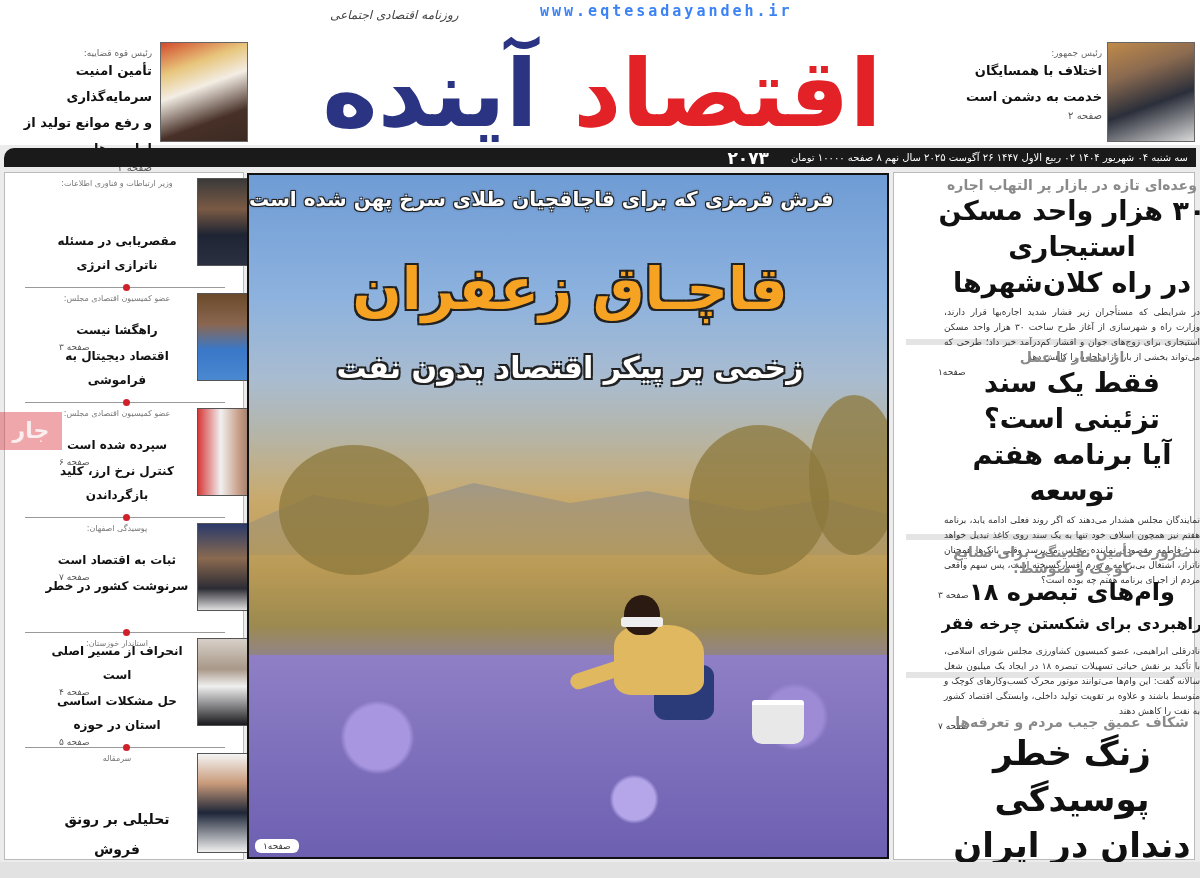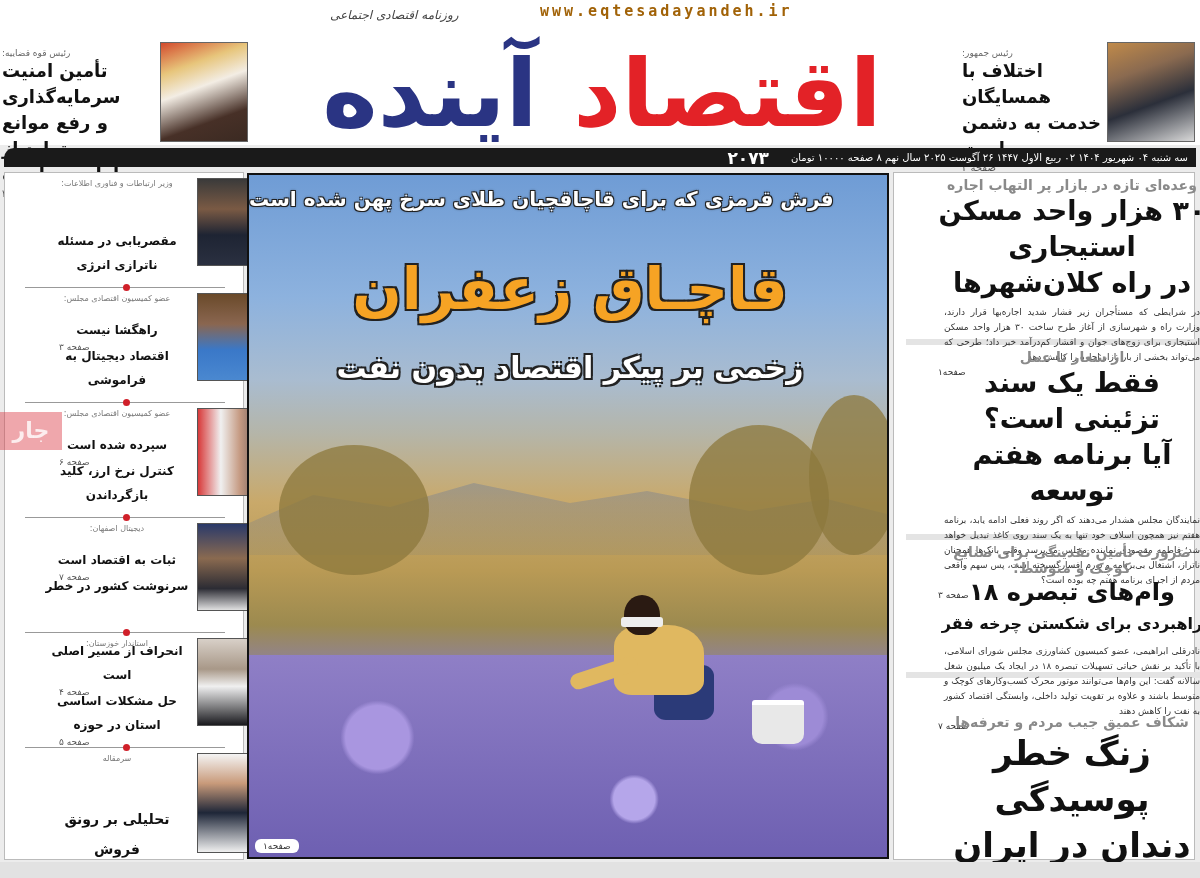--- a/index.html
+++ b/index.html
@@ -10,21 +10,21 @@
     direction: rtl;
     position: relative;
   }
   .masthead {
     position: absolute; left: 0; top: 0; width: 1200px; height: 145px;
     background: #fff;
   }
   .url {
     position: absolute; left: 540px; top: 2px;
     direction: ltr; font-family: "DejaVu Sans Mono", monospace;
-    font-weight: bold; font-size: 15px; letter-spacing: 3px; color: #a16207;
+    font-weight: bold; font-size: 15px; letter-spacing: 3px; color: #3b82f6;
   }
   .tagline {
     position: absolute; left: 330px; top: 8px; font-size: 12px; color: #444;
     font-family: "DejaVu Serif", serif; font-style: italic;
   }
   .logo {
     position: absolute; left: 310px; top: 20px; width: 595px; height: 125px;
     display: flex; direction: ltr;
   }
   .logo-blue {
@@ -40,25 +40,25 @@
   .teaser {
     position: absolute; top: 40px; height: 100px;
   }
   .teaser.right { left: 955px; width: 245px; }
   .teaser.left { left: 0; width: 250px; }
   .teaser .photo {
     position: absolute; top: 2px; width: 88px; height: 100px; border: 1px solid #666;
   }
   .teaser.right .photo { right: 5px; background: linear-gradient(160deg,#c08a4a 0%,#8a6a50 30%,#2b2f3a 60%,#d9d9d9 100%); }
   .teaser.left .photo { right: 2px; background: linear-gradient(160deg,#d34b2d 0%,#e7c57b 25%,#f3ede4 45%,#473027 75%,#3b2a22 100%); }
-  .teaser .txt { position: absolute; top: 8px; text-align: left; }
+  .teaser .txt { position: absolute; top: 8px; text-align: right; }
   .teaser.right .txt { right: 98px; width: 140px; margin-left: 28px; }
   .teaser.left .txt { right: 98px; width: 150px; }
   .kicker { font-size: 9px; color: #666; }
-  .teaser .head { font-size: 18px; font-weight: bold; color: #111; line-height: 26px; }
+  .teaser .head { font-size: 13px; font-weight: bold; color: #111; line-height: 26px; }
   .pageref { font-size: 10px; color: #555; }
   .datebar {
     position: absolute; left: 4px; top: 148px; width: 1192px; height: 19px;
     background: #1a1a1a; border-radius: 10px 0 0 0; color: #fff;
     display: flex; align-items: center;
   }
   .datebar .datetext { font-size: 10px; margin-right: 8px; white-space: nowrap; }
   .datebar .issue { font-size: 17px; font-weight: bold; margin-right: 22px; letter-spacing: 1px; }
   
   .rightcol {
@@ -241,21 +241,21 @@
       <div class="lkicker">عضو کمیسیون اقتصادی مجلس:</div>
       <div class="lhead">کنترل نرخ ارز، کلید بازگرداندن</div>
       <div class="lhead">ثبات به اقتصاد است</div>
       <div class="lpage">صفحه ۷</div>
     </div>
     <div class="sep"></div>
   </div>
   <div class="litem" style="top:345px;">
     <div class="lphoto" style="background:linear-gradient(180deg,#2a3a6a 0%,#8a6a50 40%,#2c2c34 75%,#e0e0e0 100%);"></div>
     <div class="ltxt">
-      <div class="lkicker">دیجیتال اصفهان:</div>
+      <div class="lkicker">پوسیدگی اصفهان:</div>
       <div class="lhead">سرنوشت کشور در خطر</div>
       <div class="lhead">انحراف از مسیر اصلی است</div>
       <div class="lpage">صفحه ۴</div>
     </div>
     <div class="sep"></div>
   </div>
   <div class="litem" style="top:460px;">
     <div class="lphoto" style="background:linear-gradient(180deg,#d8d0c8 0%,#a89888 35%,#f0f0f0 55%,#1a1a1e 100%);"></div>
     <div class="ltxt">
       <div class="lkicker">استاندار خوزستان:</div>

